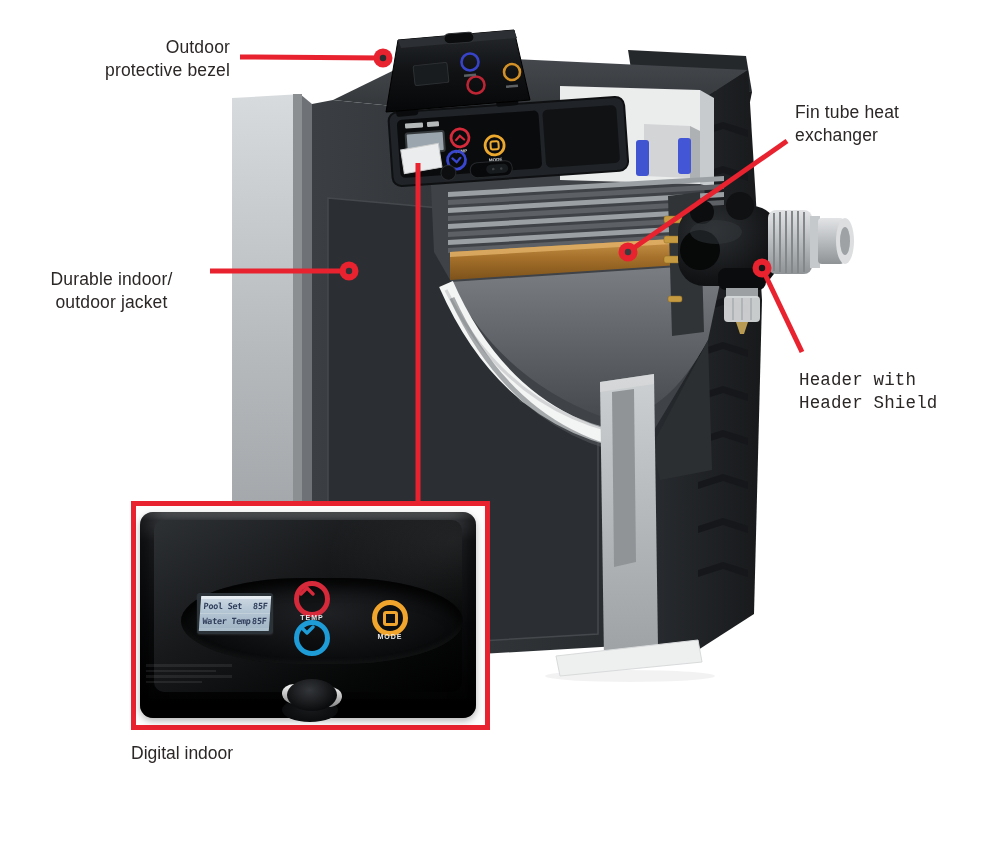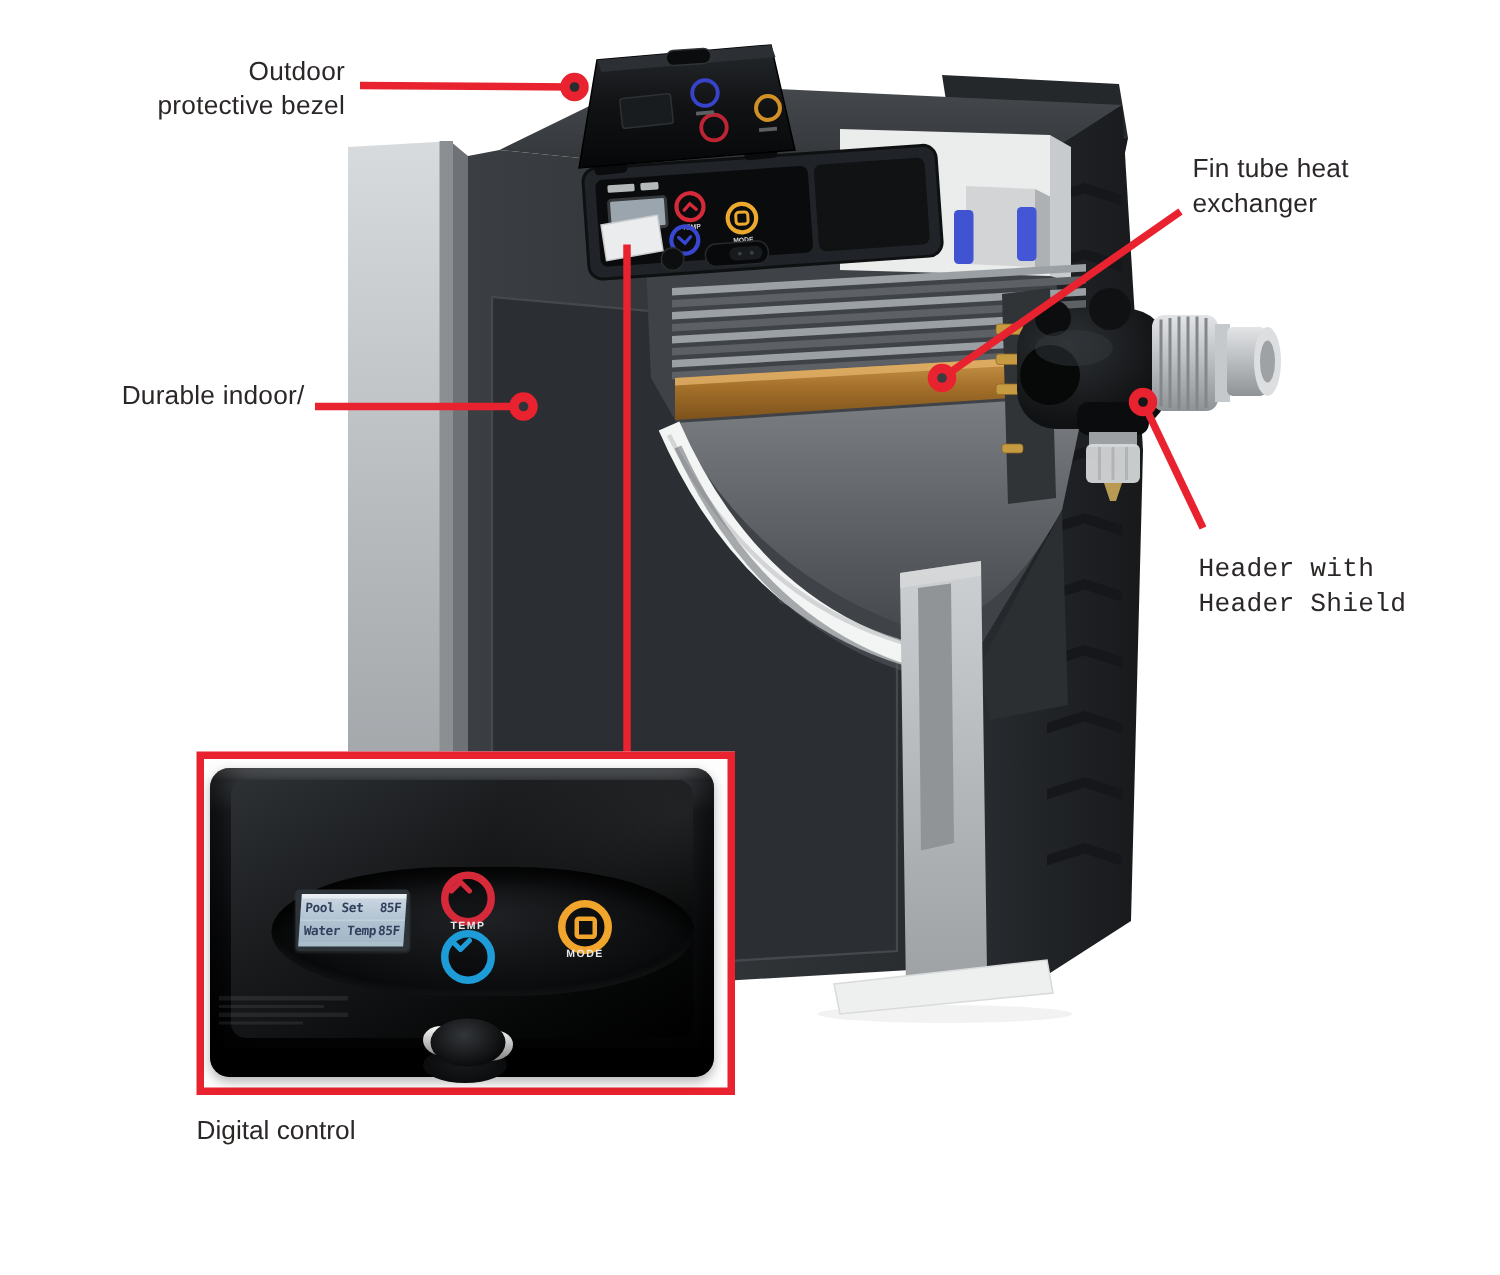--- a/index.html
+++ b/index.html
@@ -323,22 +323,23 @@
   <div class="callout-label align-right" style="left:26px;top:36px;width:204px;">
     <div>Outdoor</div>
     <div>protective bezel</div>
   </div>
 
   <div class="callout-label" style="left:795px;top:101px;width:160px;">
     <div>Fin tube heat</div>
     <div>exchanger</div>
   </div>
 
-  <div class="callout-label align-right" style="left:20px;top:252px;width:183px;">
+  <div class="callout-label align-right" style="left:20px;top:268px;width:183px;text-align:center;">
     <div>Durable indoor/</div>
+    <div>outdoor jacket</div>
   </div>
 
   <div class="callout-label" style="left:799px;top:369px;width:160px;font-family:Liberation Mono, monospace;">
     <div>Header with</div>
     <div>Header Shield</div>
   </div>
 
   <div class="inset">
     <div class="device-outer"></div>
     <div class="device-face"></div>
@@ -378,15 +379,15 @@
     <div class="latch-knob"></div>
 
     <div class="fine-print">
         <i></i>
         <i></i>
         <i></i>
         <i></i>
       </div>
   </div>
 
-  <div class="caption">Digital control</div>
+  <div class="caption">Digital indoor</div>
 
 </div>
 
 </body></html>

